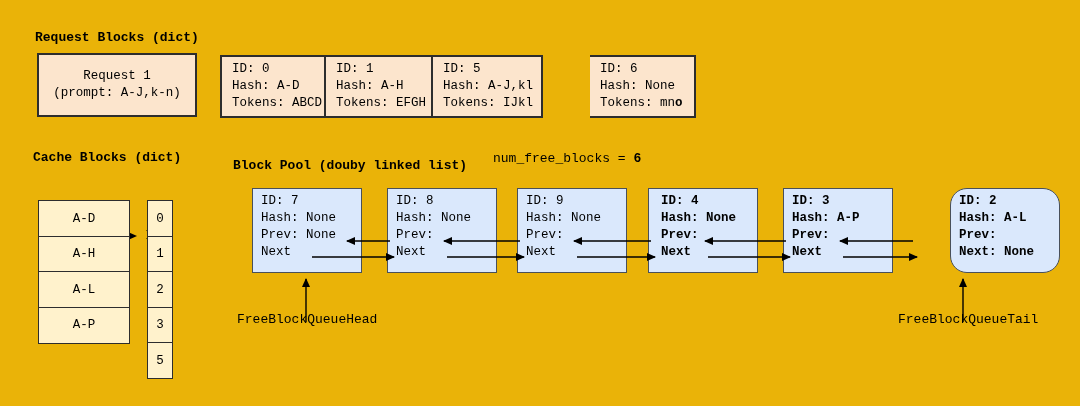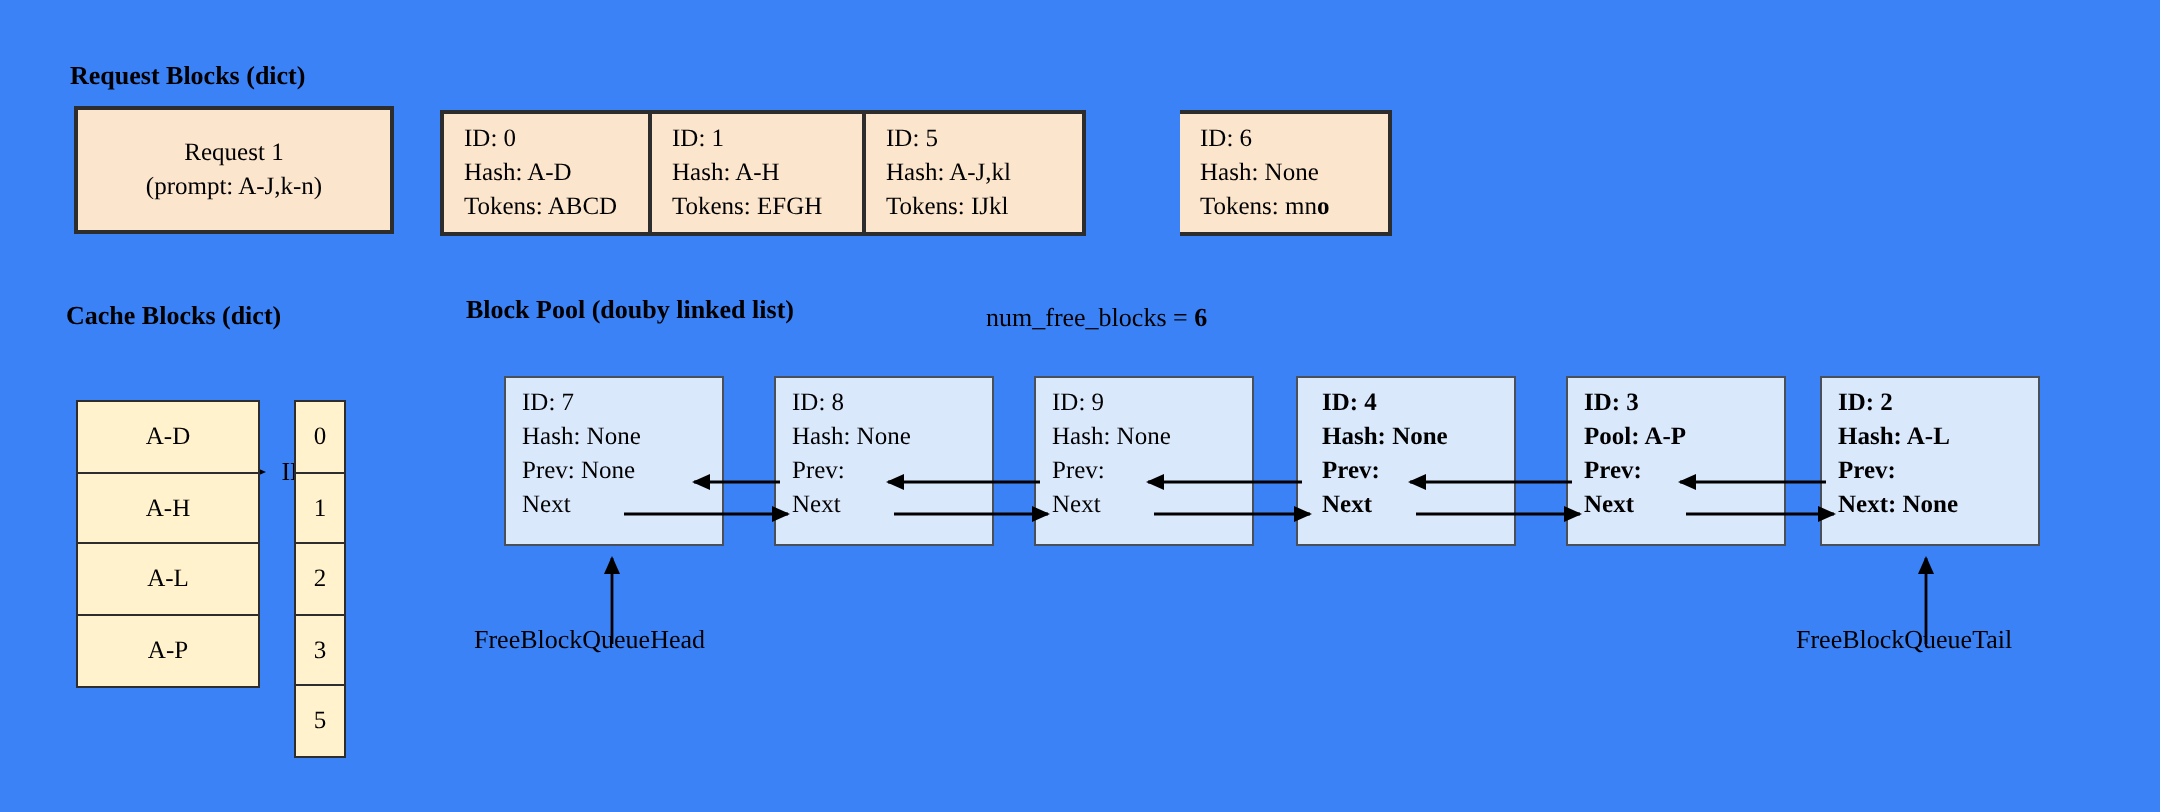--- a/index.html
+++ b/index.html
@@ -1,21 +1,21 @@
 <!DOCTYPE html>
 <html style="--request-fill: #fce5cd; --cache-fill: #fff2cc; --pool-fill: #dae8fc; --box-border: #2d2d2d; --pool-border: #49505a;"><head>
 <meta charset="utf-8">
 <style>
   html, body { margin: 0; padding: 0; background: #ffffff; }
   .canvas {
     position: relative;
     width: 1080px;
     height: 406px;
-    background: #3b82f6;
-    font-family: Liberation Serif, serif;
+    background: #eab308;
+    font-family: Liberation Mono, monospace;
     color: #000;
     overflow: hidden;
   }
   .heading {
     position: absolute;
     font-size: 13px;
     font-weight: bold;
     white-space: nowrap;
   }
   
@@ -86,21 +86,21 @@
     background: var(--pool-fill, #dae8fc);
     border: 1.5px solid var(--pool-border, #49505a);
     box-sizing: border-box;
     padding: 4px 2px 0 8px;
     font-size: 12.5px;
     line-height: 17px;
     white-space: nowrap;
   }
   .pool-block div { height: 17px; }
   .pb1 { left: 252px; } .pb2 { left: 387px; } .pb3 { left: 517px; }
-  .pb4 { left: 648px; padding-left: 12px; } .pb5 { left: 783px; } .pb6 { left: 910px; }
+  .pb4 { left: 648px; padding-left: 12px; } .pb5 { left: 783px; } .pb6 { left: 950px; border-radius: 17px; }
   .pb4, .pb5, .pb6 { font-weight: bold; }
   .nf-label {
     position: absolute;
     left: 493px; top: 151px;
     font-size: 13px;
     white-space: nowrap;
   }
   .queue-label {
     position: absolute;
     font-size: 13px;
@@ -169,21 +169,21 @@
   </div>
 
   <div class="cache-col idnum-col">
     <div class="cache-cell">0</div>
     <div class="cache-cell">1</div>
     <div class="cache-cell">2</div>
     <div class="cache-cell">3</div>
     <div class="cache-cell">5</div>
   </div>
 
-  <div class="heading" style="left:233px; top:147px;">Block Pool (douby linked list)</div>
+  <div class="heading" style="left:233px; top:158px;">Block Pool (douby linked list)</div>
 
   <div class="nf-label"><span>num_free_blocks = </span><span class="bold">6</span></div>
 
   <div class="pool-block pb1">
     <div>ID: 7</div>
     <div>Hash: None</div>
     <div>Prev: None</div>
     <div>Next</div>
   </div>
   <div class="pool-block pb2">
@@ -199,21 +199,21 @@
     <div>Next</div>
   </div>
   <div class="pool-block pb4">
     <div>ID: 4</div>
     <div>Hash: None</div>
     <div>Prev:</div>
     <div>Next</div>
   </div>
   <div class="pool-block pb5">
     <div>ID: 3</div>
-    <div>Pool: A-P</div>
+    <div>Hash: A-P</div>
     <div>Prev:</div>
     <div>Next</div>
   </div>
   <div class="pool-block pb6">
     <div>ID: 2</div>
     <div>Hash: A-L</div>
     <div>Prev:</div>
     <div>Next: None</div>
   </div>
 

